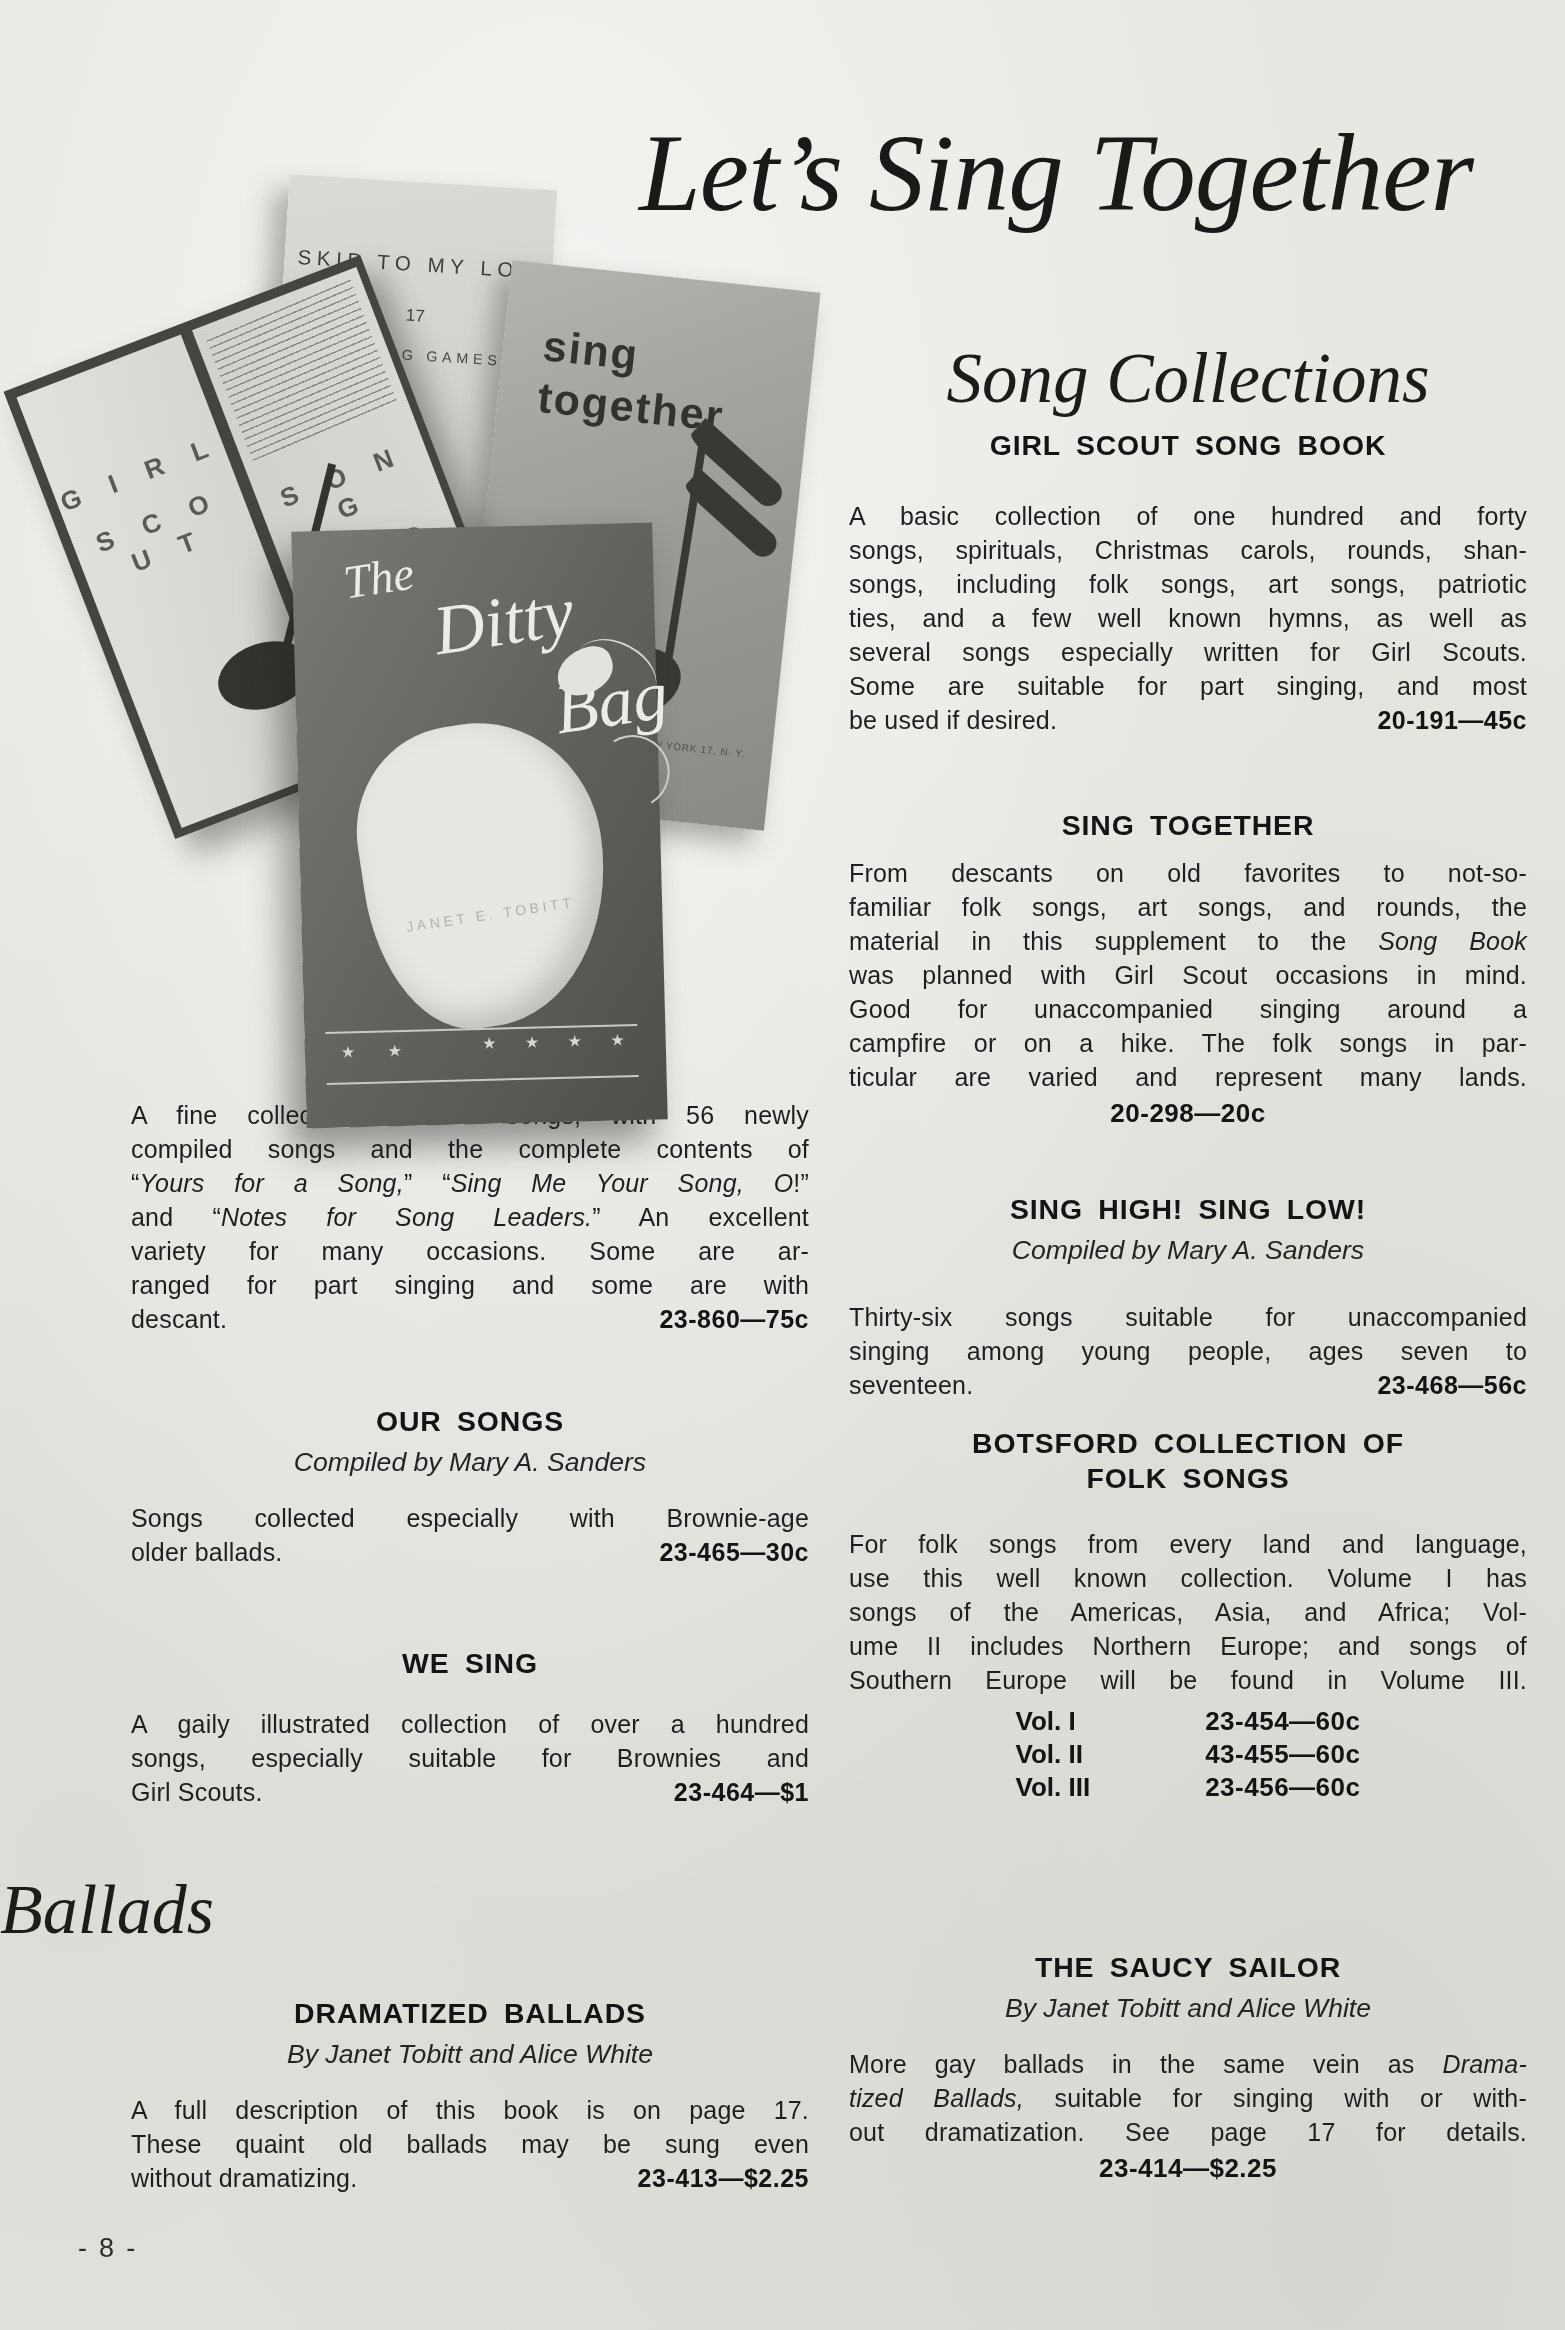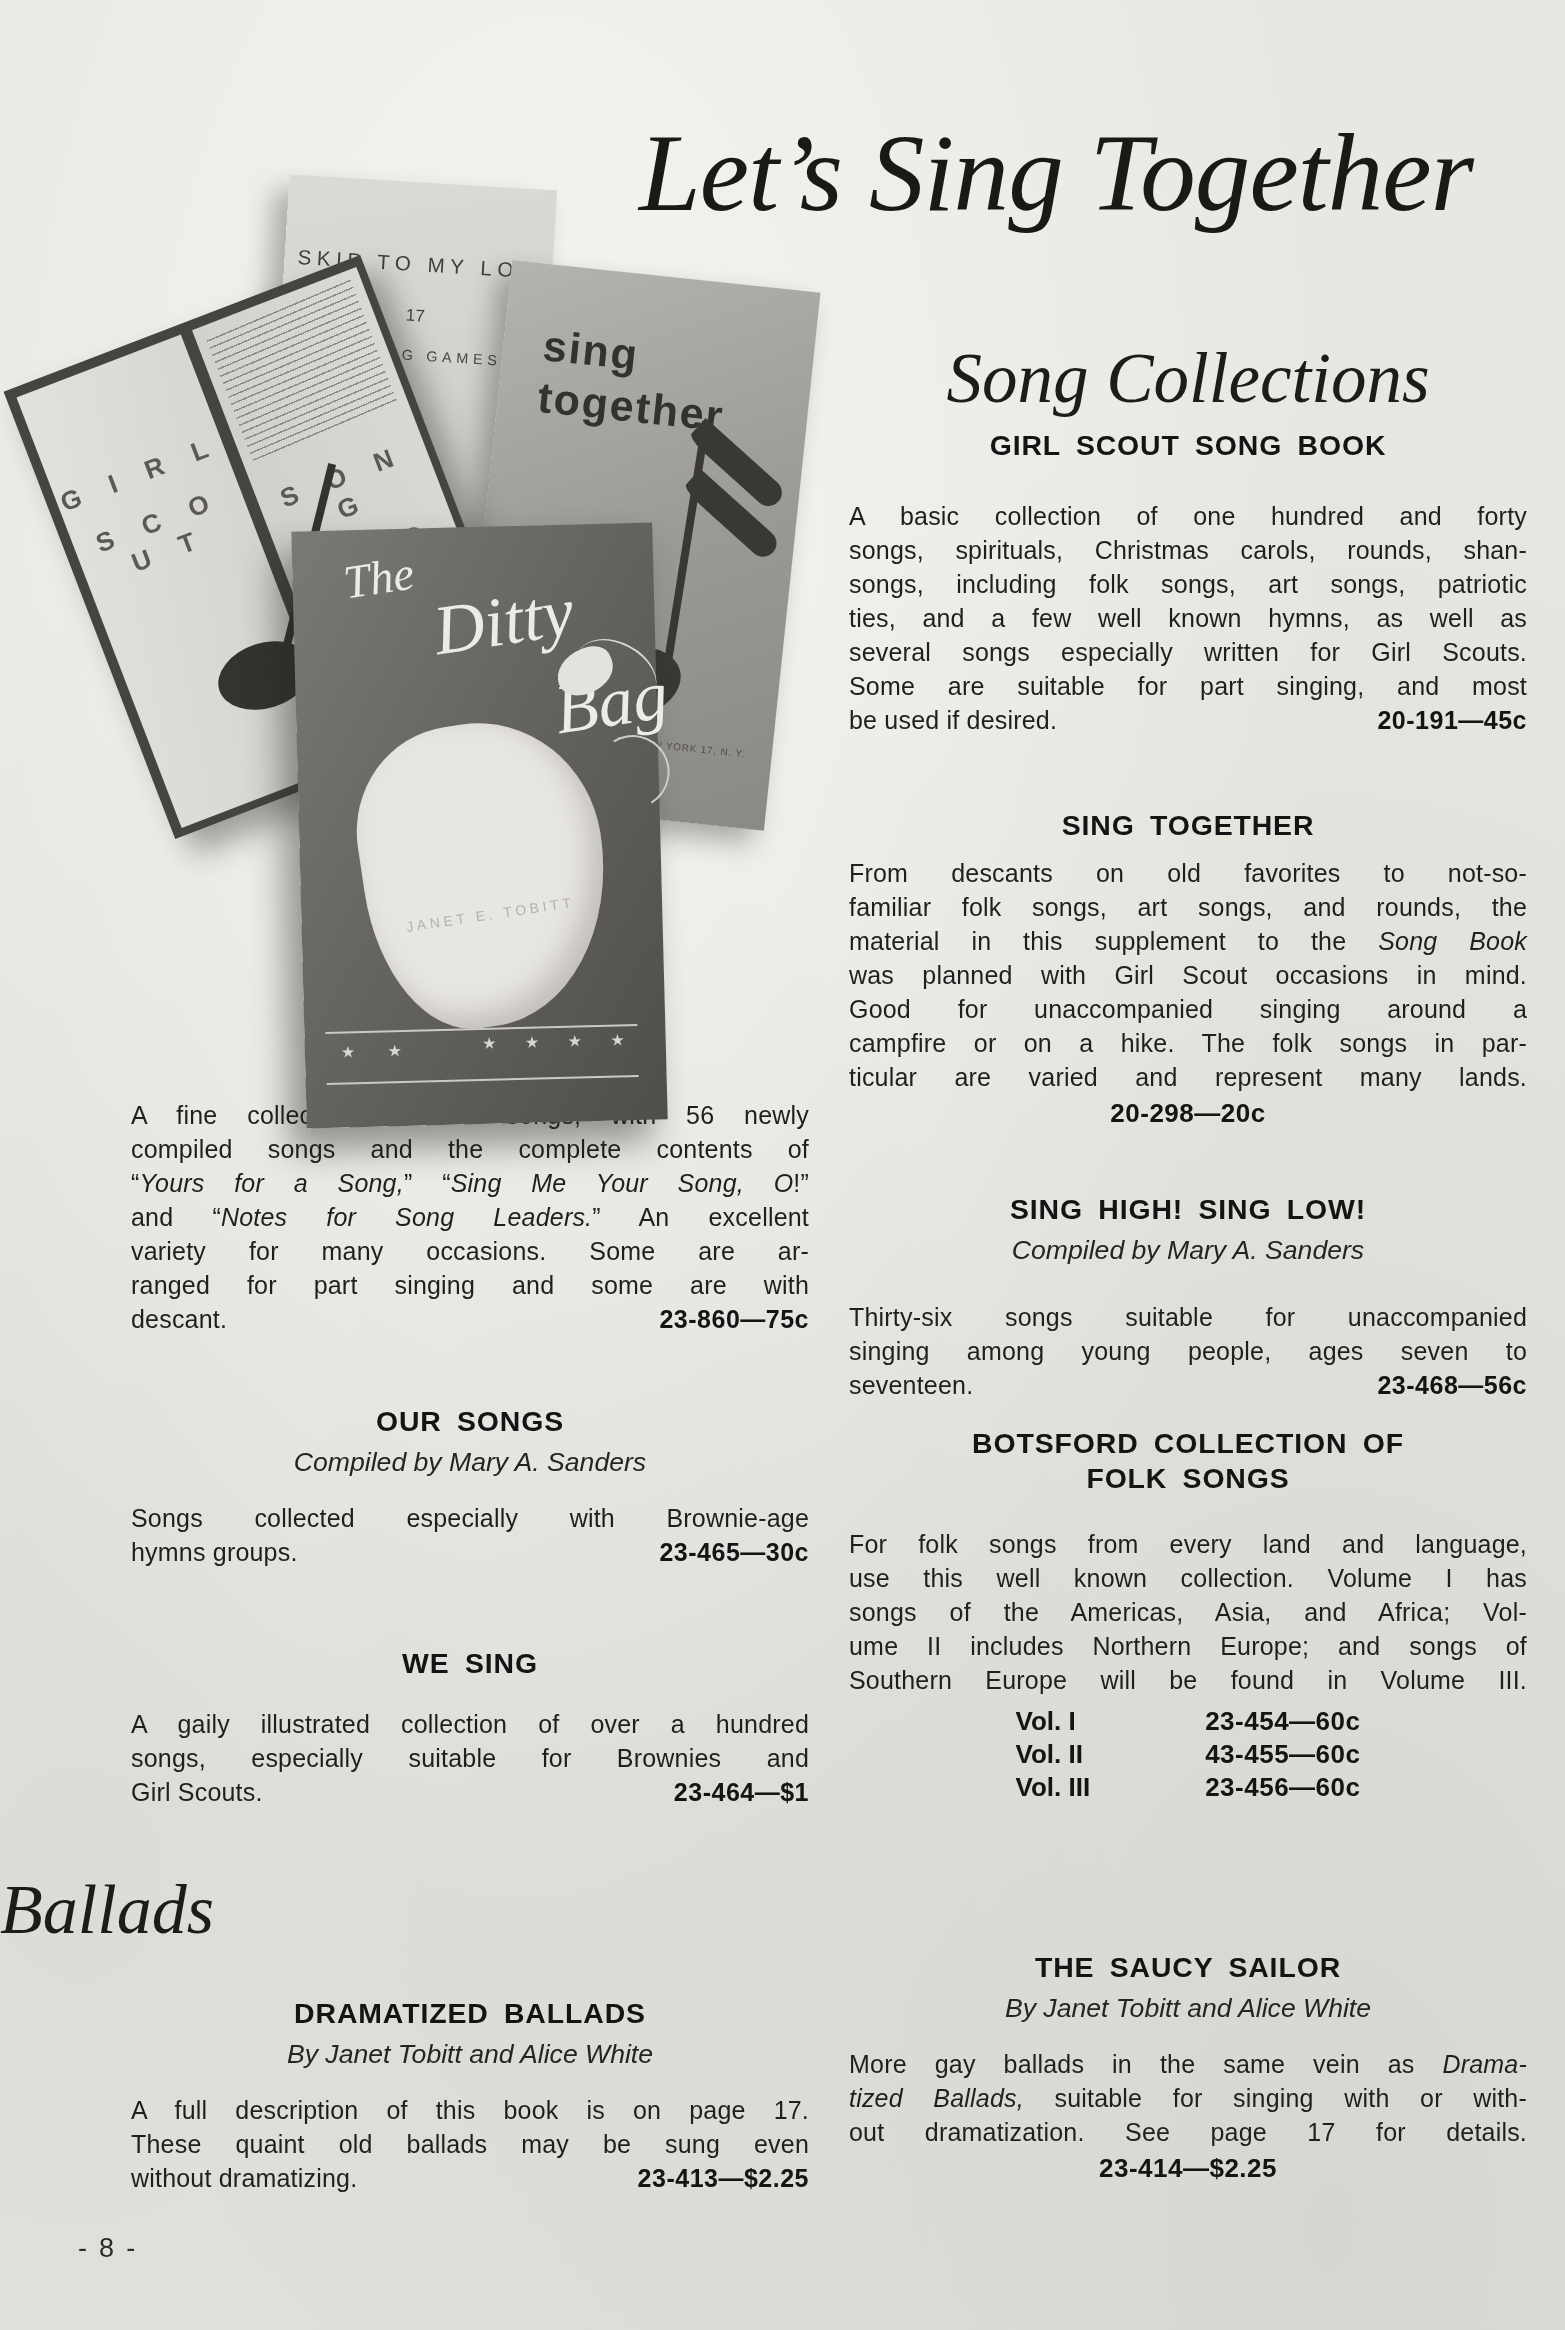--- a/index.html
+++ b/index.html
@@ -271,21 +271,21 @@
       </div>
     </div>
   </section>
 
   <section class="sec" id="sec-oursongs" style="left:131px; top:1404px;">
     <h2 class="sec-heading">OUR SONGS</h2>
     <div class="byline">Compiled by Mary A. Sanders</div>
     <div class="para">
       <div class="jline">Songs collected especially with Brownie-age</div>
       <div class="lastline">
-        <span>hymns groups.</span>
+        <span>older ballads.</span>
         <span class="code">23-465—30c</span>
       </div>
     </div>
   </section>
 
   <section class="sec" id="sec-wesing" style="left:131px; top:1646px;">
     <h2 class="sec-heading">WE SING</h2>
     <div class="para">
       <div class="jline">A gaily illustrated collection of over a hundred</div>
       <div class="jline">songs, especially suitable for Brownies and</div>

